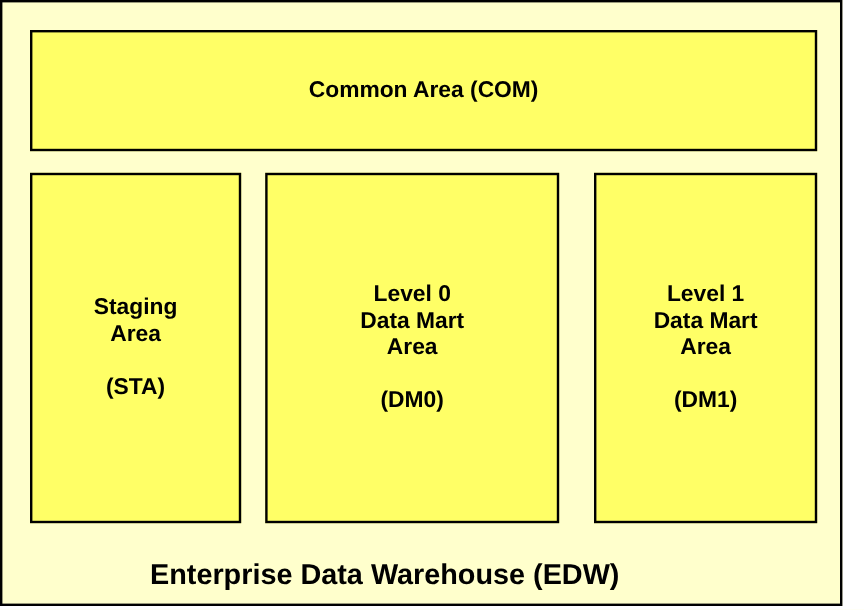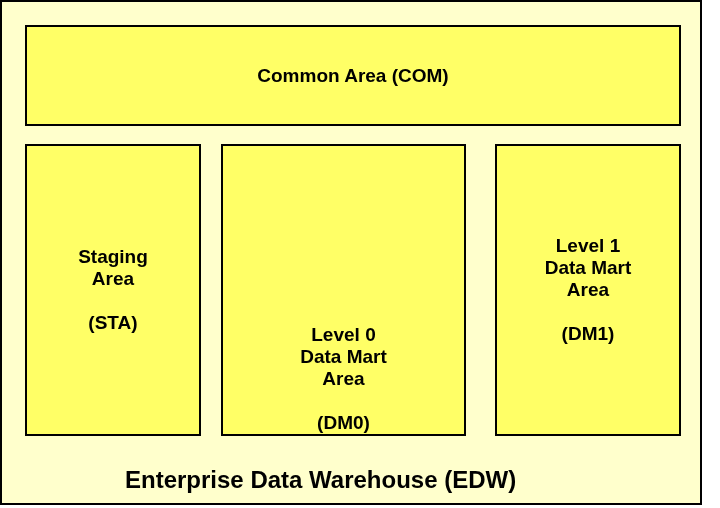--- a/index.html
+++ b/index.html
@@ -54,21 +54,20 @@
     left: 23px;
     top: 142px;
     width: 176px;
     height: 292px;
   }
   .box-dm0 {
     left: 219px;
     top: 142px;
     width: 245px;
     height: 292px;
-    align-items: flex-end;
   }
   .box-dm1 {
     left: 493px;
     top: 142px;
     width: 186px;
     height: 292px;
   }
   .edw-title {
     position: absolute;
     left: 123px;

